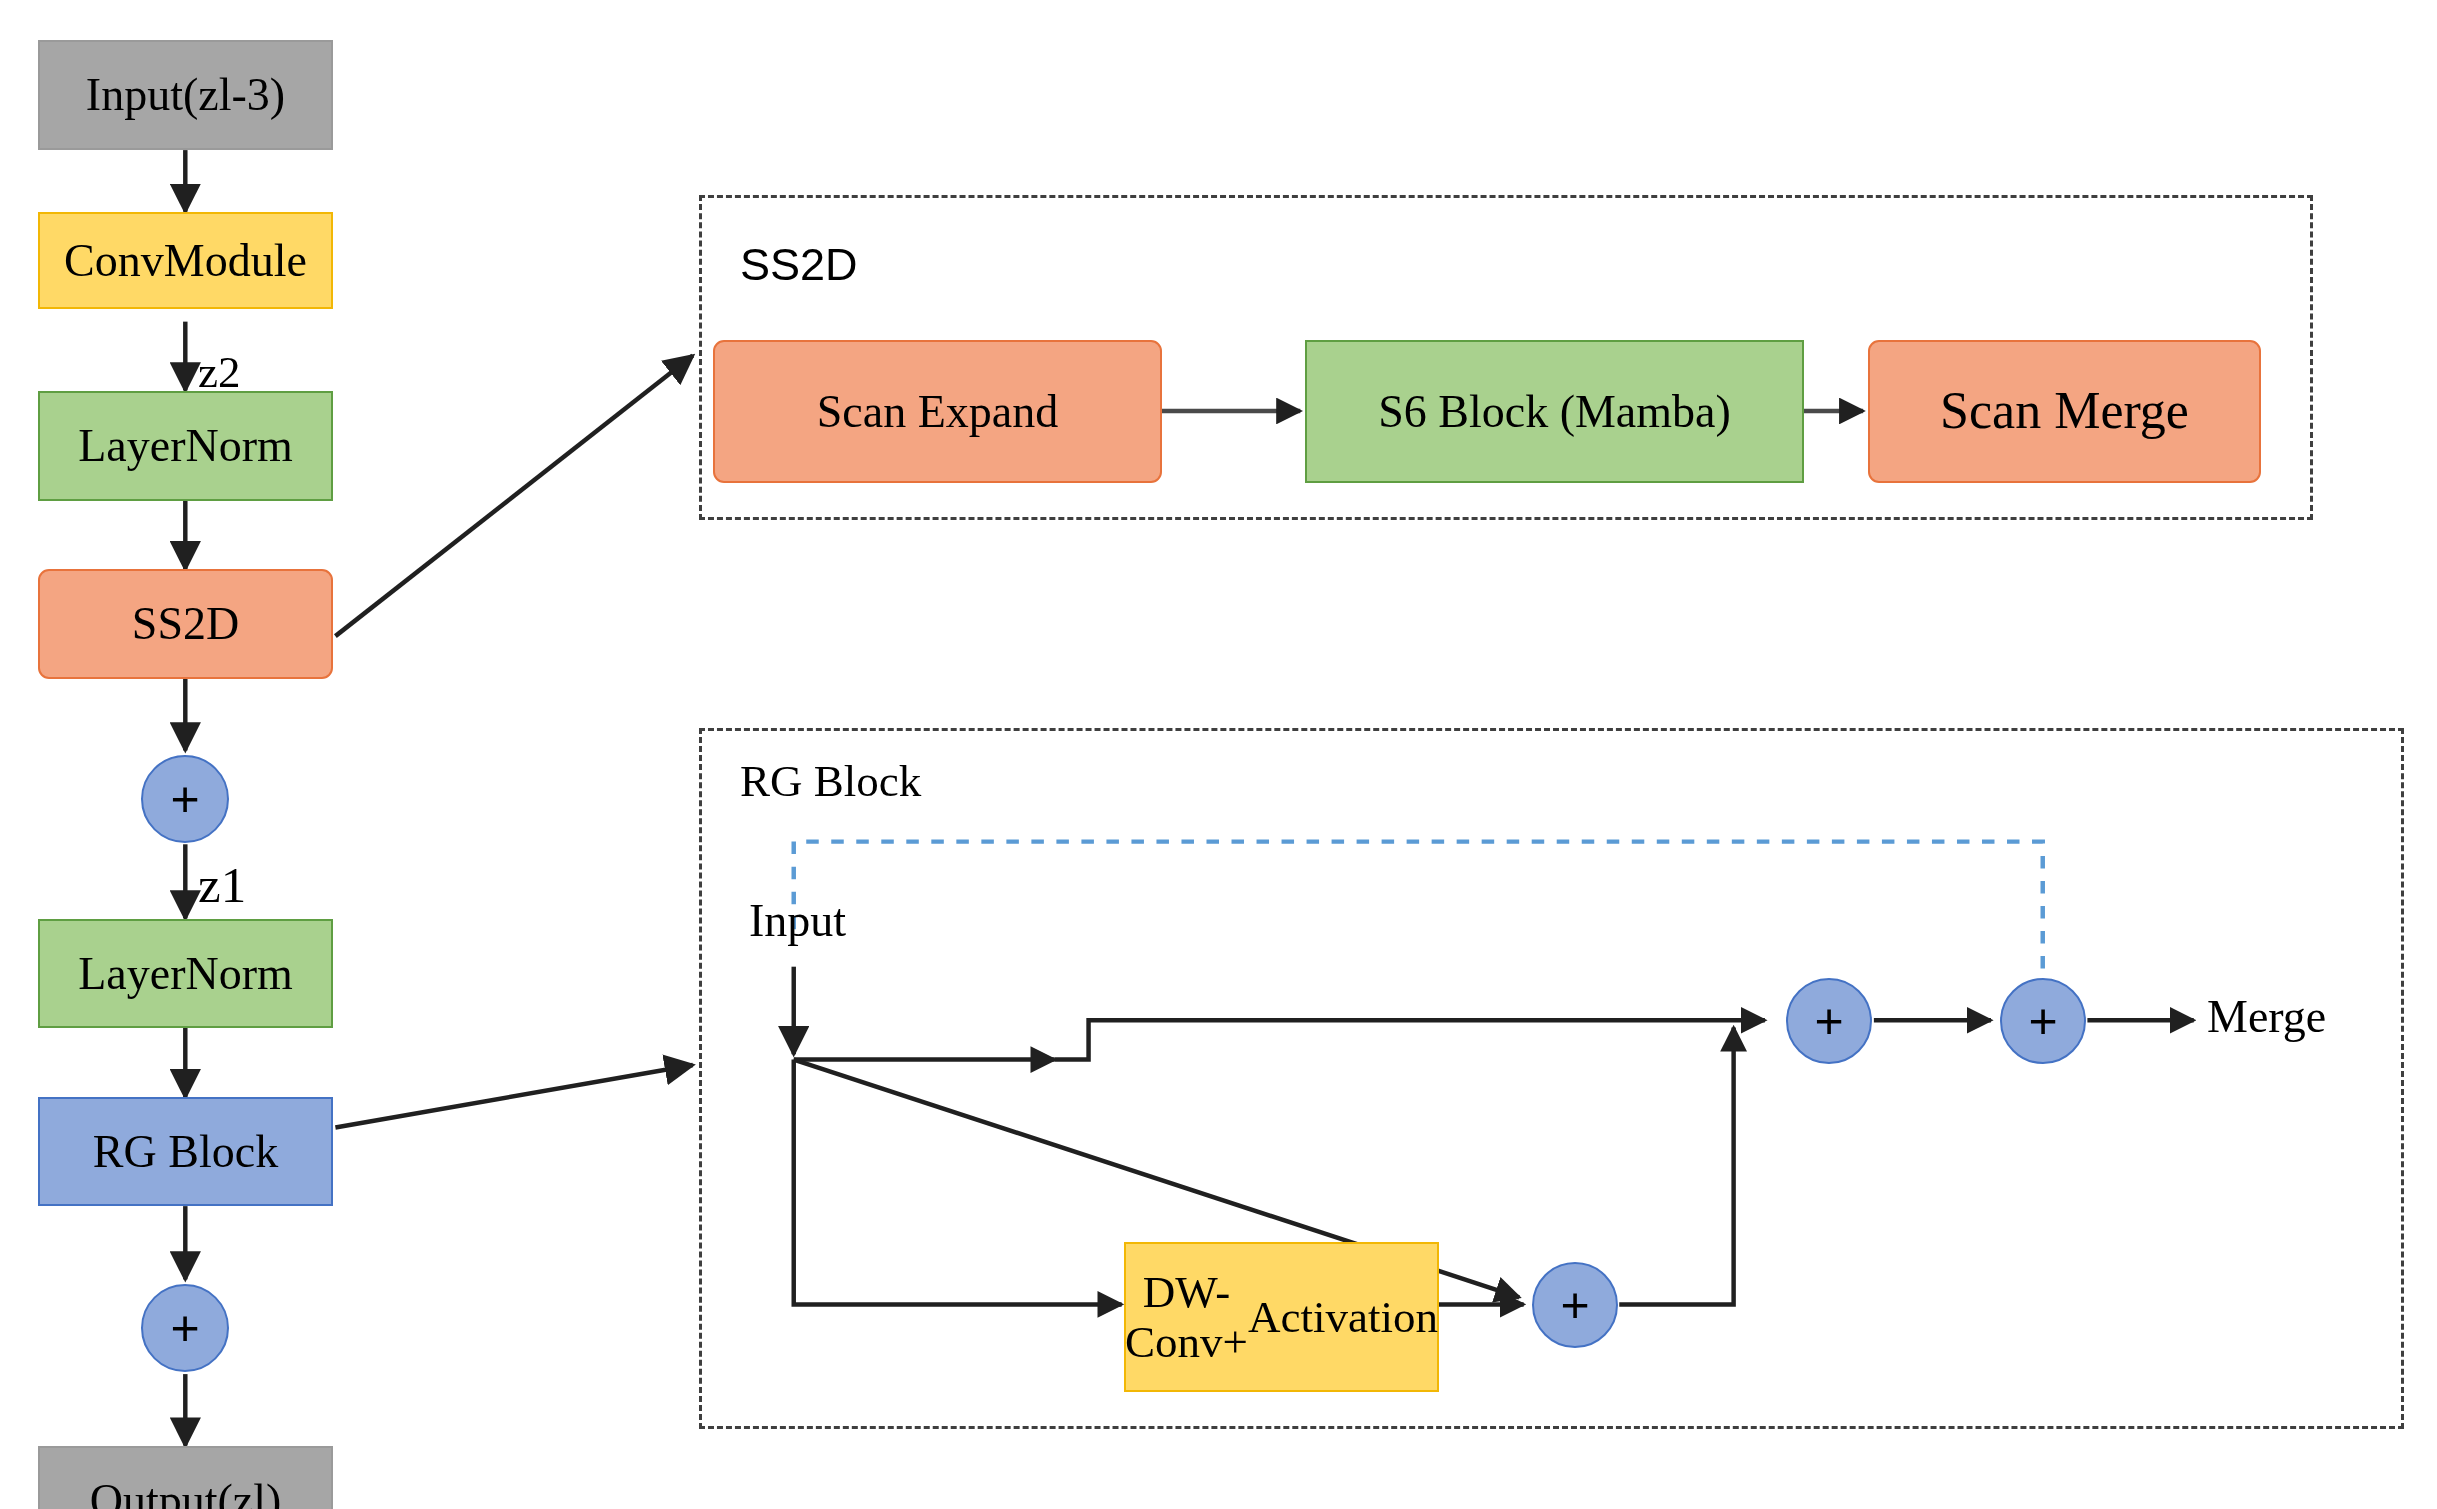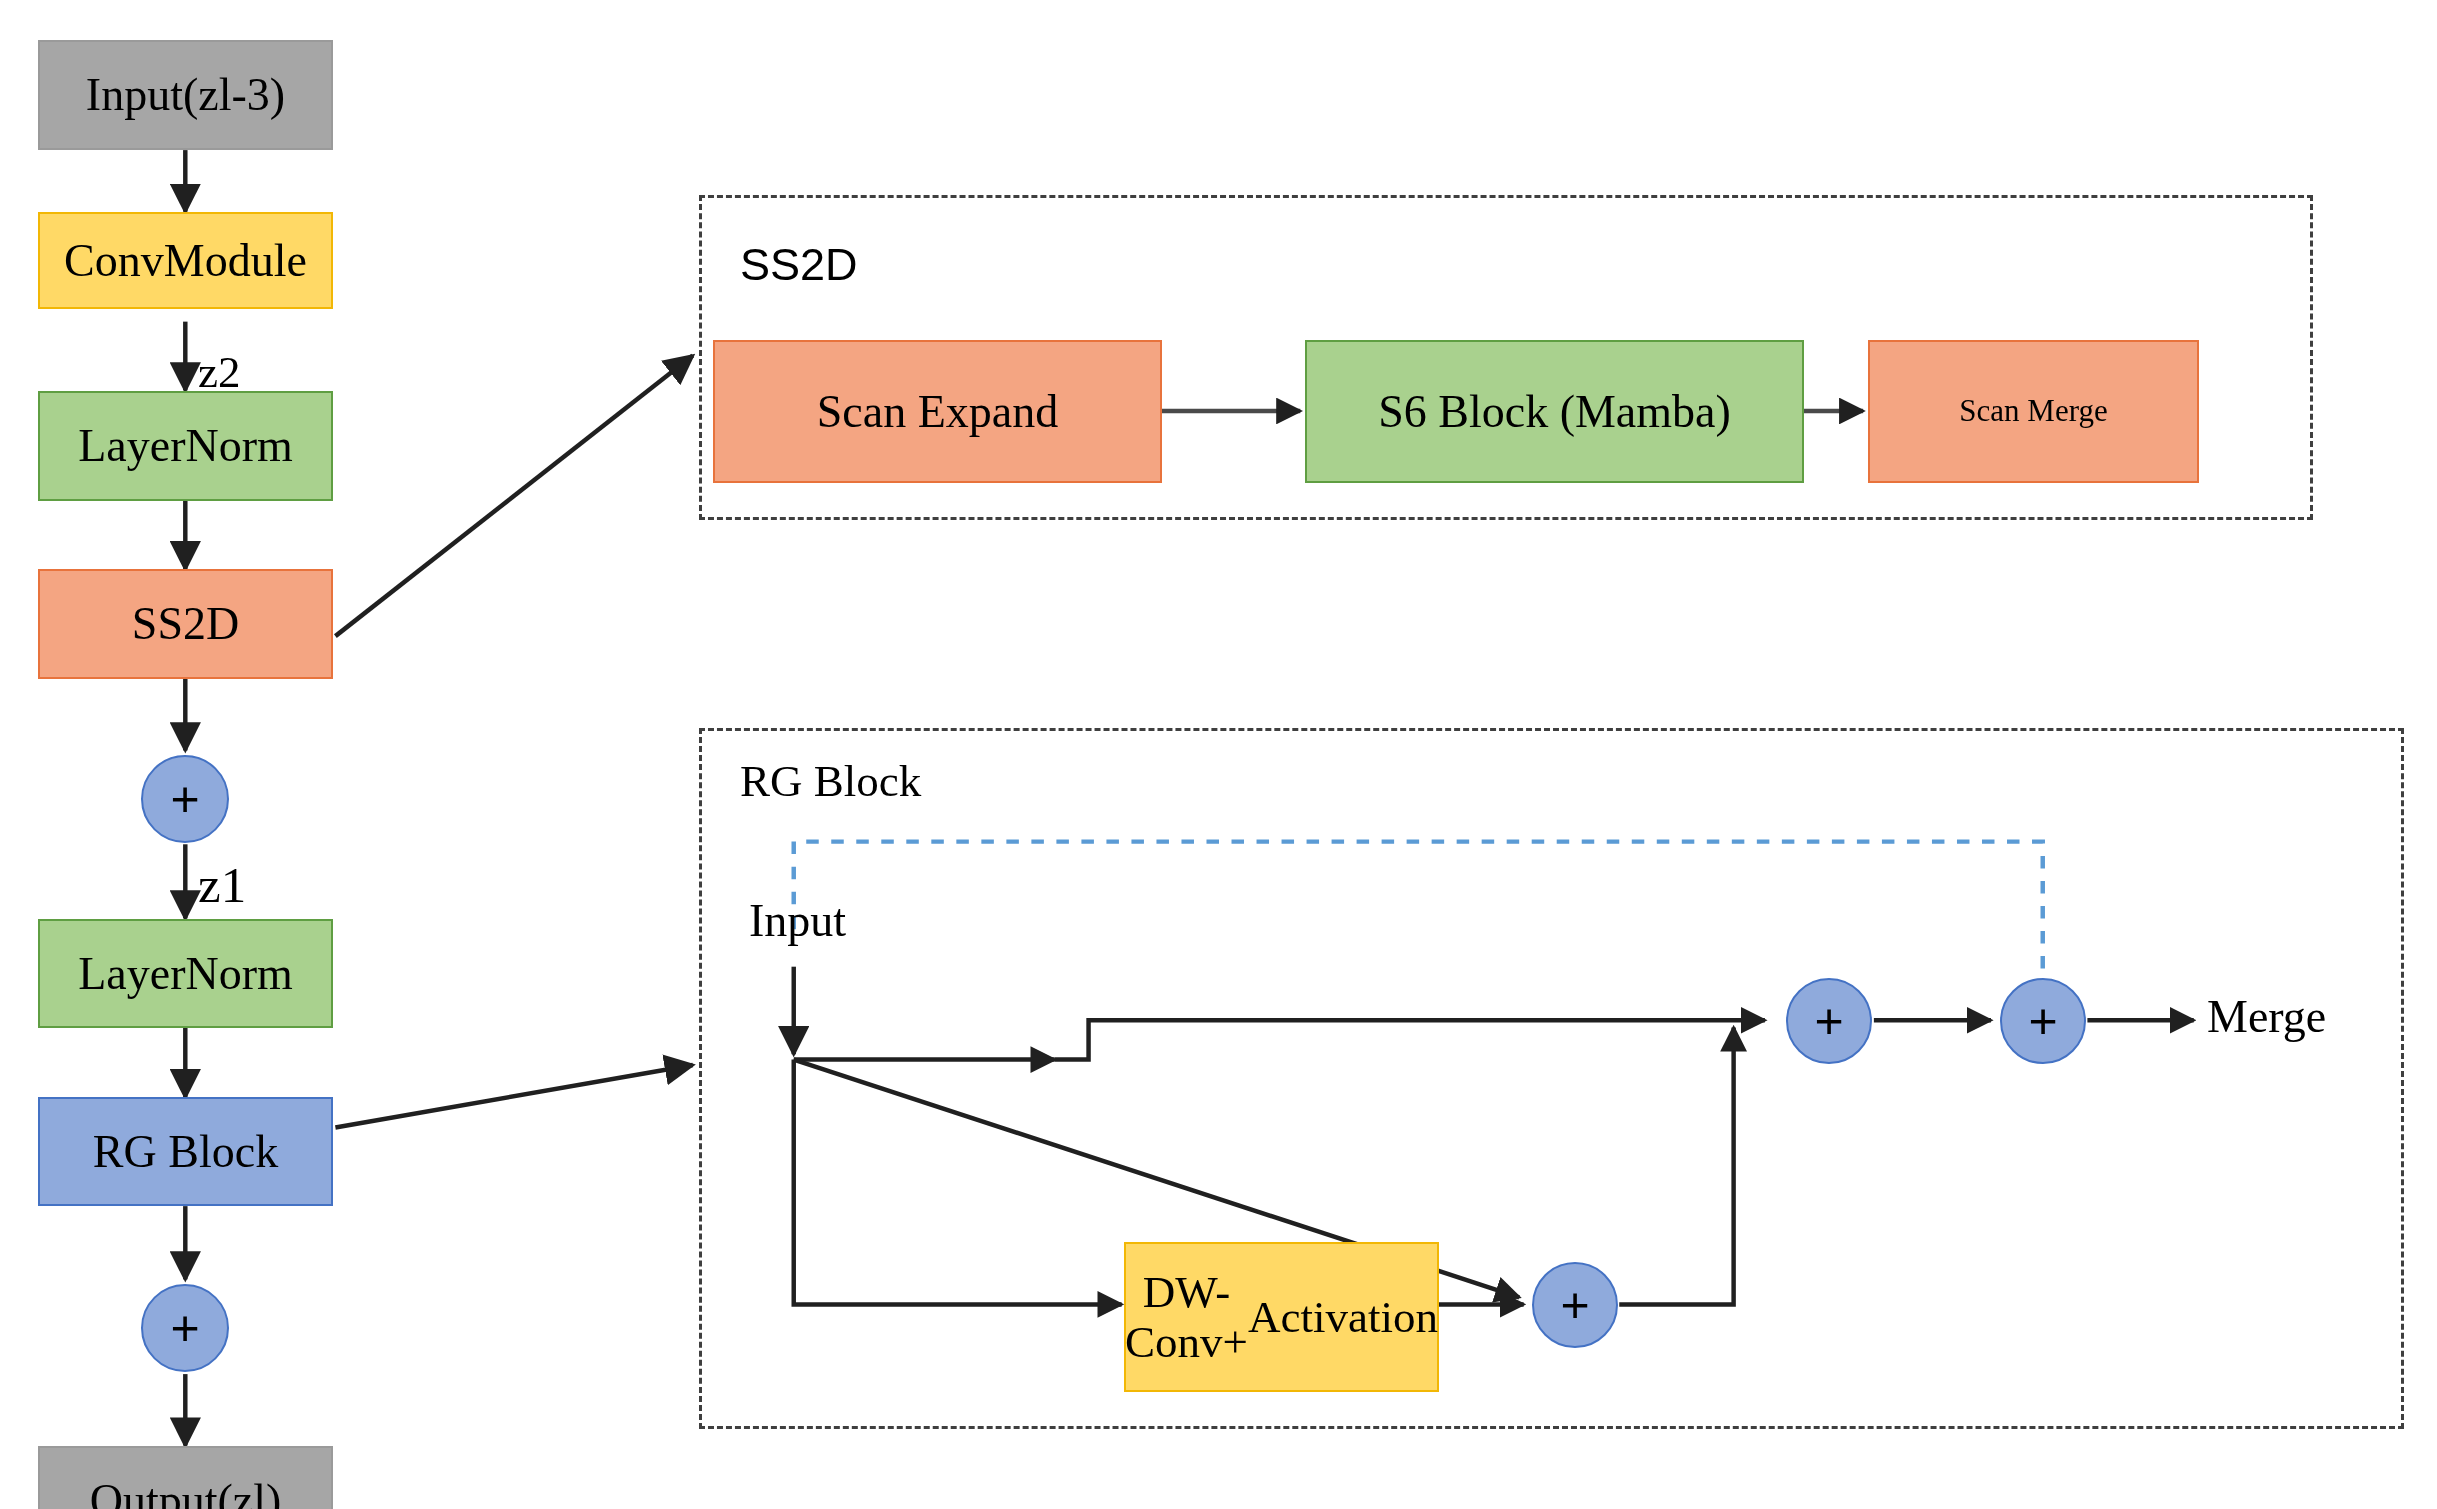--- a/index.html
+++ b/index.html
@@ -7,21 +7,21 @@
   #stage{position:relative;width:2438px;height:1509px;overflow:hidden;background:#fff;}
   svg.layer{position:absolute;left:0;top:0;width:2438px;height:1509px;pointer-events:none;}
 
   .node{position:absolute;box-sizing:border-box;display:flex;align-items:center;
         justify-content:center;text-align:center;line-height:1.12;
         font-family:"Liberation Serif",serif;color:#000;}
   .box{border:2.7px solid;}
   .grey{background:#a6a6a6;border-color:#9a9a9a;}
   .yellow{background:#ffd966;border-color:#f2b705;}
   .green{background:#a9d18e;border-color:#5f9e42;}
-  .orange{background:#f4a582;border-color:#e8733c;}
+  .orange{background:#f4a582;border-color:#e8733c;border-radius:11px;}
   .blue{background:#8faadc;border-color:#4472c4;}
   .circle{background:#8faadc;border:2.7px solid #4472c4;border-radius:50%;
           font-size:50px;font-weight:400;font-family:"Liberation Sans",sans-serif;}
   .lbl{position:absolute;font-family:"Liberation Serif",serif;color:#000;white-space:nowrap;}
   .panel-title{position:absolute;font-family:"Liberation Sans",sans-serif;color:#000;white-space:nowrap;}
   .dashpanel{position:absolute;box-sizing:border-box;border:3.6px dashed #3f3f3f;background:transparent;}
 </style>
 </head>
 <body>
 
@@ -127,21 +127,21 @@
   </div>
 
   <div class="node box orange" style="left:713px;top:340px;width:449px;height:143px;font-size:46px;">
     <span>Scan Expand</span>
   </div>
 
   <div class="node box green" style="left:1305px;top:340px;width:499px;height:143px;font-size:46px;">
     <span>S6 Block (Mamba)</span>
   </div>
 
-  <div class="node box orange" style="left:1868px;top:340px;width:331px;height:143px;font-size:31px;">
+  <div class="node box orange" style="left:1868px;top:340px;width:393px;height:143px;font-size:52px;">
     <span>Scan Merge</span>
   </div>
 
   <span class="lbl" style="left:749px;top:894px;font-size:46px;">Input</span>
 
   <span class="lbl" style="left:2207px;top:990px;font-size:46px;">Merge</span>
 
   <div class="node box yellow" style="left:1124px;top:1242px;width:315px;height:150px;font-size:45px;flex-direction:row;">
     <span>DW-Conv+</span>
     <span>Activation</span>

